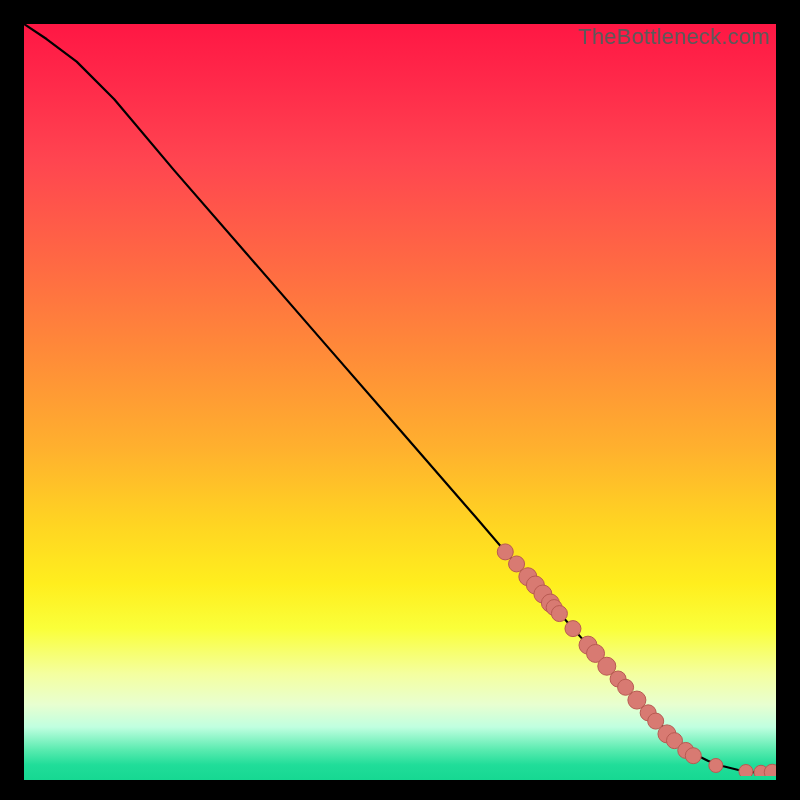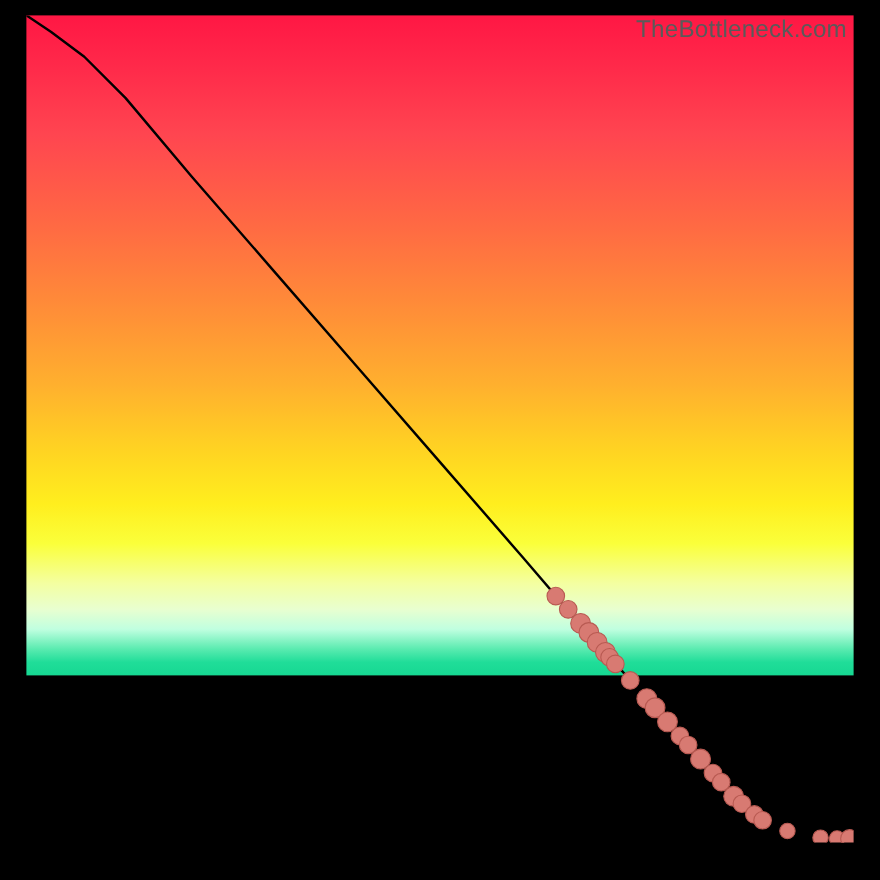--- a/index.html
+++ b/index.html
@@ -1,22 +1,22 @@
 <!DOCTYPE html>
 <html><head>
 <meta charset="utf-8">
 <style>
   * { margin: 0; padding: 0; box-sizing: border-box; }
   html, body { width: 800px; height: 800px; background: #000; overflow: hidden; }
   .frame {
     position: absolute;
     left: 24px;
-    top: 14px;
+    top: 24px;
     width: 752px;
-    height: 600px;
+    height: 756px;
     background: #000;
   }
   .gradient {
     position: absolute;
     inset: 0;
     background: linear-gradient(to bottom,
       #ff1744 0%,
       #ff2a4a 8%,
       #ff4550 18%,
       #ff6a43 32%,

